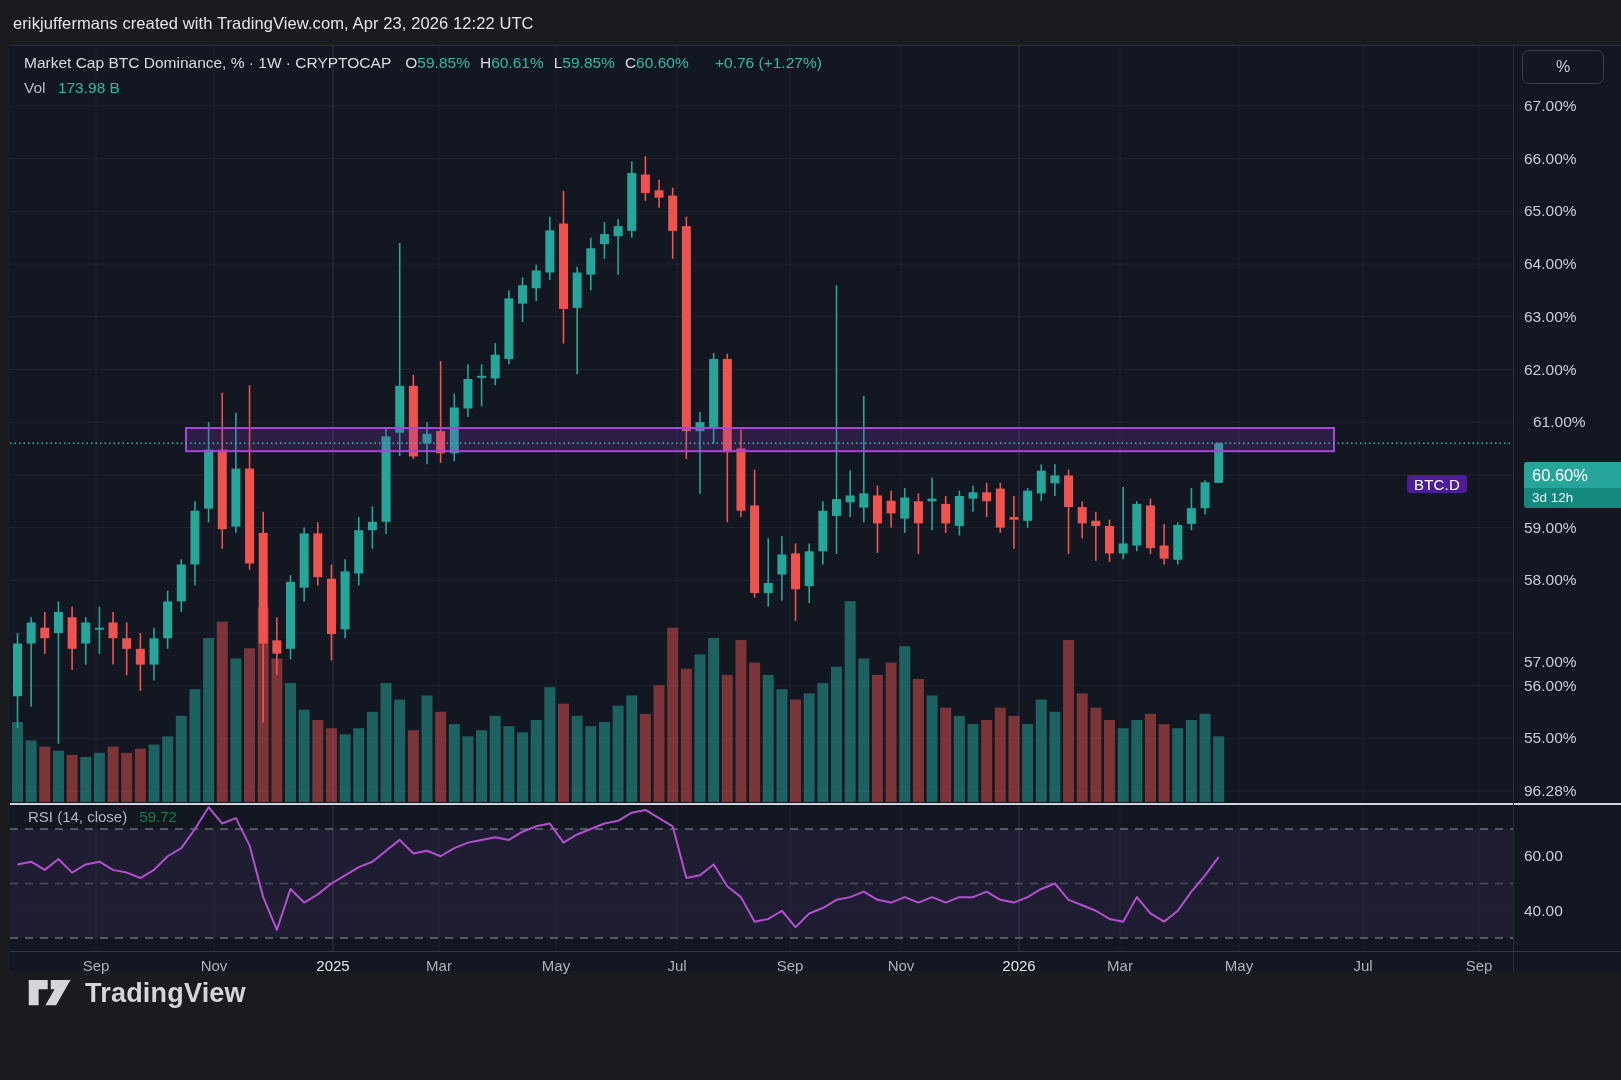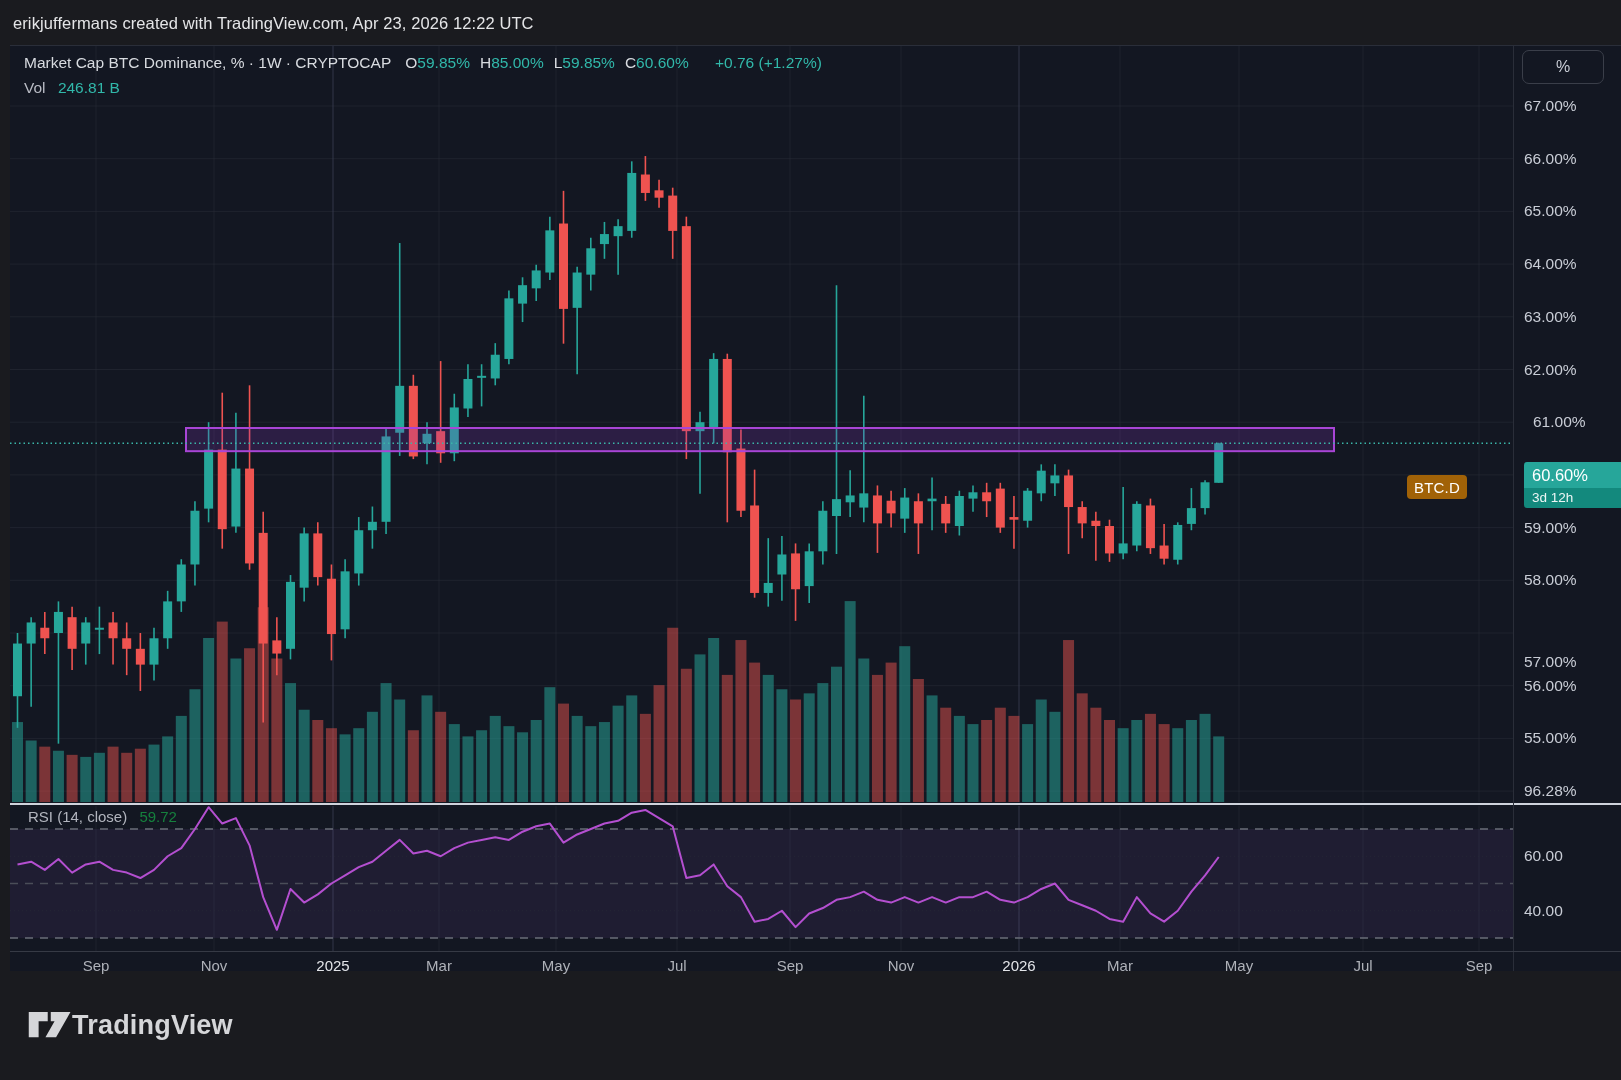--- a/index.html
+++ b/index.html
@@ -17,26 +17,26 @@
   #rsi-legend{position:absolute;left:18px;top:762px;font-size:15px;color:#b2b5be;z-index:5;white-space:nowrap;}
   #rsi-legend .val{color:#15803d;margin-left:8px;}
   #price-axis{position:absolute;left:1503px;top:0;width:108px;height:925px;border-left:1px solid #2a2e39;}
   .pa-label{position:absolute;left:10px;font-size:15.5px;color:#c9cdd6;transform:translateY(-50%);}
   .rsi-label{position:absolute;left:10px;font-size:15.5px;color:#c9cdd6;transform:translateY(-50%);}
   #pct-button{position:absolute;left:8px;top:4px;width:80px;height:32px;border:1px solid #3a3e49;border-radius:7px;
     color:#c9cdd6;font-size:16px;display:flex;align-items:center;justify-content:center;}
   #time-axis{position:absolute;left:0;top:905px;width:1611px;height:20px;border-top:1px solid #363a45;}
   .ta-label{position:absolute;top:5px;font-size:15px;color:#aeb1b8;transform:translateX(-50%);}
   .ta-label.year{color:#e3e5e9;font-weight:normal;}
-  #btcd-badge{position:absolute;left:1397px;top:429px;width:60px;height:24px;background:#a16207;border-radius:4px;
+  #btcd-badge{position:absolute;left:1397px;top:429px;width:60px;height:18px;background:#4c1d95;border-radius:4px;
     color:#fff;font-size:15px;display:flex;align-items:center;justify-content:center;z-index:6;letter-spacing:.2px;}
   #price-tag{position:absolute;left:1514px;top:416px;width:104px;border-radius:3px;overflow:hidden;z-index:6;}
   #price-tag .p{background:#26a69a;color:#fff;font-size:16.5px;padding:4px 0 3px 8px;}
   #price-tag .cd{background:#13897d;color:rgba(255,255,255,.92);font-size:13.5px;padding:2px 0 3px 8px;}
-  #footer{position:absolute;left:28px;top:1008px;display:flex;align-items:center;color:#d5d6d9;}
+  #footer{position:absolute;left:28px;top:976px;display:flex;align-items:center;gap:13px;color:#d5d6d9;}
   #footer .brand{font-size:27px;font-weight:bold;letter-spacing:.2px;}
 </style>
 </head>
 <body>
 
 <div id="stage">
 
   <div id="attribution">erikjuffermans created with TradingView.com, Apr 23, 2026 12:22 UTC</div>
 
   <div id="chart-panel">
@@ -356,26 +356,26 @@
         <line x1="0" y1="892" x2="1503" y2="892" stroke="#6a6d78" stroke-width="1.4" stroke-dasharray="8 7"></line>
         <line x1="0" y1="810.25" x2="1503" y2="810.25" stroke="rgba(42,46,57,0.55)" stroke-width="1" stroke-dasharray="1 3"></line>
         <line x1="0" y1="864.75" x2="1503" y2="864.75" stroke="rgba(42,46,57,0.55)" stroke-width="1" stroke-dasharray="1 3"></line>
         <polyline points="7.5,818.425 21.15,815.7 34.8,823.875 48.45,812.975 62.1,826.6 75.75,818.425 89.4,815.7 103.05,823.875 116.7,826.6 130.35000000000002,832.05 144,823.875 157.65,810.25 171.3,802.075 184.95000000000002,783 198.6,761.2 212.25,777.55 225.9,772.1 239.55,799.35 253.20000000000002,851.125 266.85,883.825 280.5,842.95 294.15000000000003,856.575 307.8,848.4 321.45,837.5 335.1,829.325 348.75,821.15 362.40000000000003,815.7 376.05,804.8 389.7,793.9 403.35,807.525 417,804.8 430.65000000000003,810.25 444.3,802.075 457.95,796.625 471.6,793.9 485.25,791.175 498.90000000000003,793.9 512.55,785.725 526.2,780.275 539.85,777.55 553.5,796.625 567.15,788.45 580.8000000000001,783 594.45,777.55 608.1,774.825 621.75,766.65 635.4,763.925 649.0500000000001,772.1 662.7,780.275 676.35,832.05 690,829.325 703.65,818.425 717.3000000000001,840.225 730.95,851.125 744.6,875.65 758.25,872.925 771.9,864.75 785.5500000000001,881.1 799.2,867.475 812.85,862.025 826.5,853.85 840.15,851.125 853.8000000000001,845.675 867.45,853.85 881.1,856.575 894.75,851.125 908.4,856.575 922.0500000000001,851.125 935.7,856.575 949.35,851.125 963,851.125 976.65,845.675 990.3000000000001,853.85 1003.95,856.575 1017.6,851.125 1031.25,842.95 1044.9,837.5 1058.55,853.85 1072.2,859.3 1085.8500000000001,864.75 1099.5,872.925 1113.15,875.65 1126.8,851.125 1140.45,867.475 1154.1000000000001,875.65 1167.75,864.75 1181.4,845.675 1195.05,829.325 1208.7,811.013" fill="none" stroke="#b44fd0" stroke-width="2" stroke-linejoin="round"></polyline>
         <line x1="0" y1="758" x2="1611" y2="758" stroke="#cfd3dc" stroke-width="2"></line>
       </svg>
 
     <div class="legend">
       <span>Market Cap BTC Dominance, %</span>
       <span>· 1W · CRYPTOCAP</span>
-      <span id="ohlc-slot"><span class="k">O</span><span class="val">59.85%</span><span class="k">H</span><span class="val">85.00%</span><span class="k">L</span><span class="val">59.85%</span><span class="k">C</span><span class="val">60.60%</span></span>
+      <span id="ohlc-slot"><span class="k">O</span><span class="val">59.85%</span><span class="k">H</span><span class="val">60.61%</span><span class="k">L</span><span class="val">59.85%</span><span class="k">C</span><span class="val">60.60%</span></span>
       <span class="chg">+0.76 (+1.27%)</span>
     </div>
     <div class="legend-row2">
       <span>Vol</span>
-      <span class="val">246.81 B</span>
+      <span class="val">173.98 B</span>
     </div>
 
     <div id="rsi-legend">
       <span>RSI (14, close)</span>
       <span class="val">59.72</span>
     </div>
 
     <div id="price-axis">
       <div id="pct-button">%</div>
       <div id="pa-labels">

